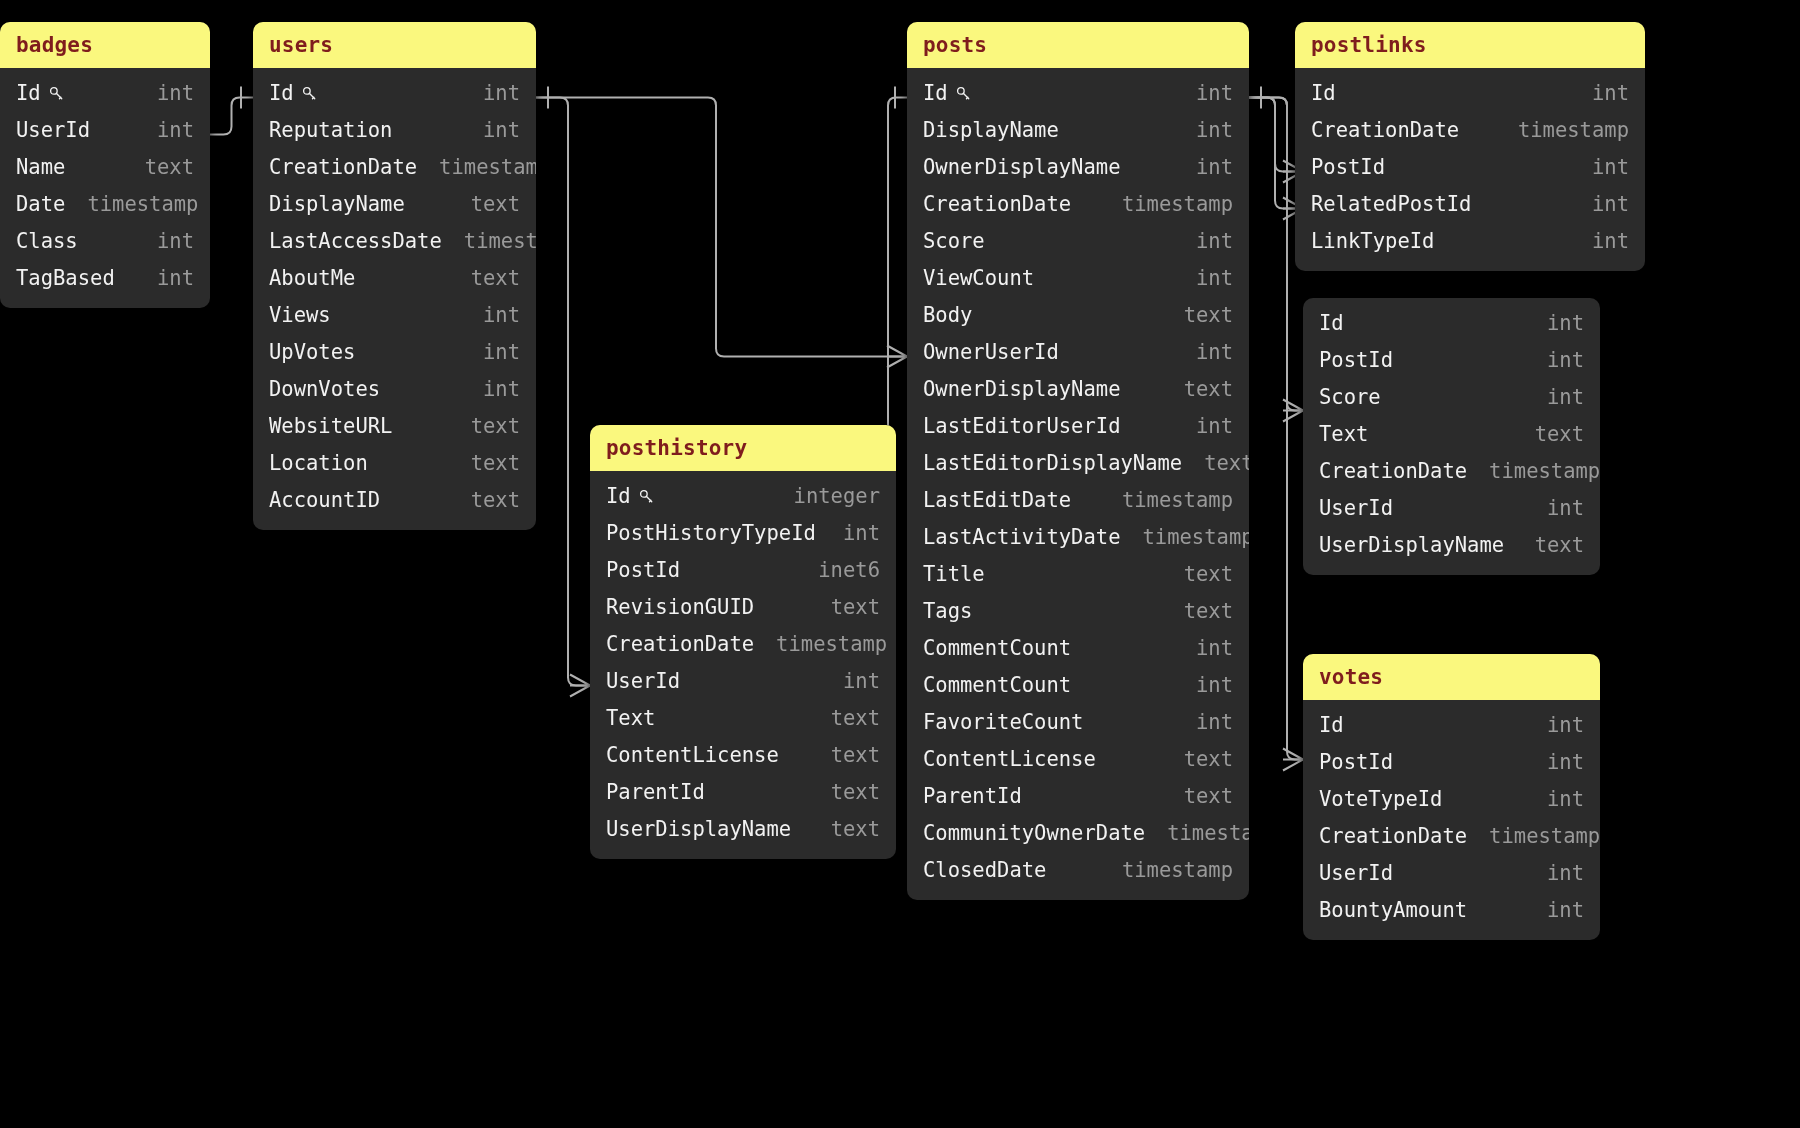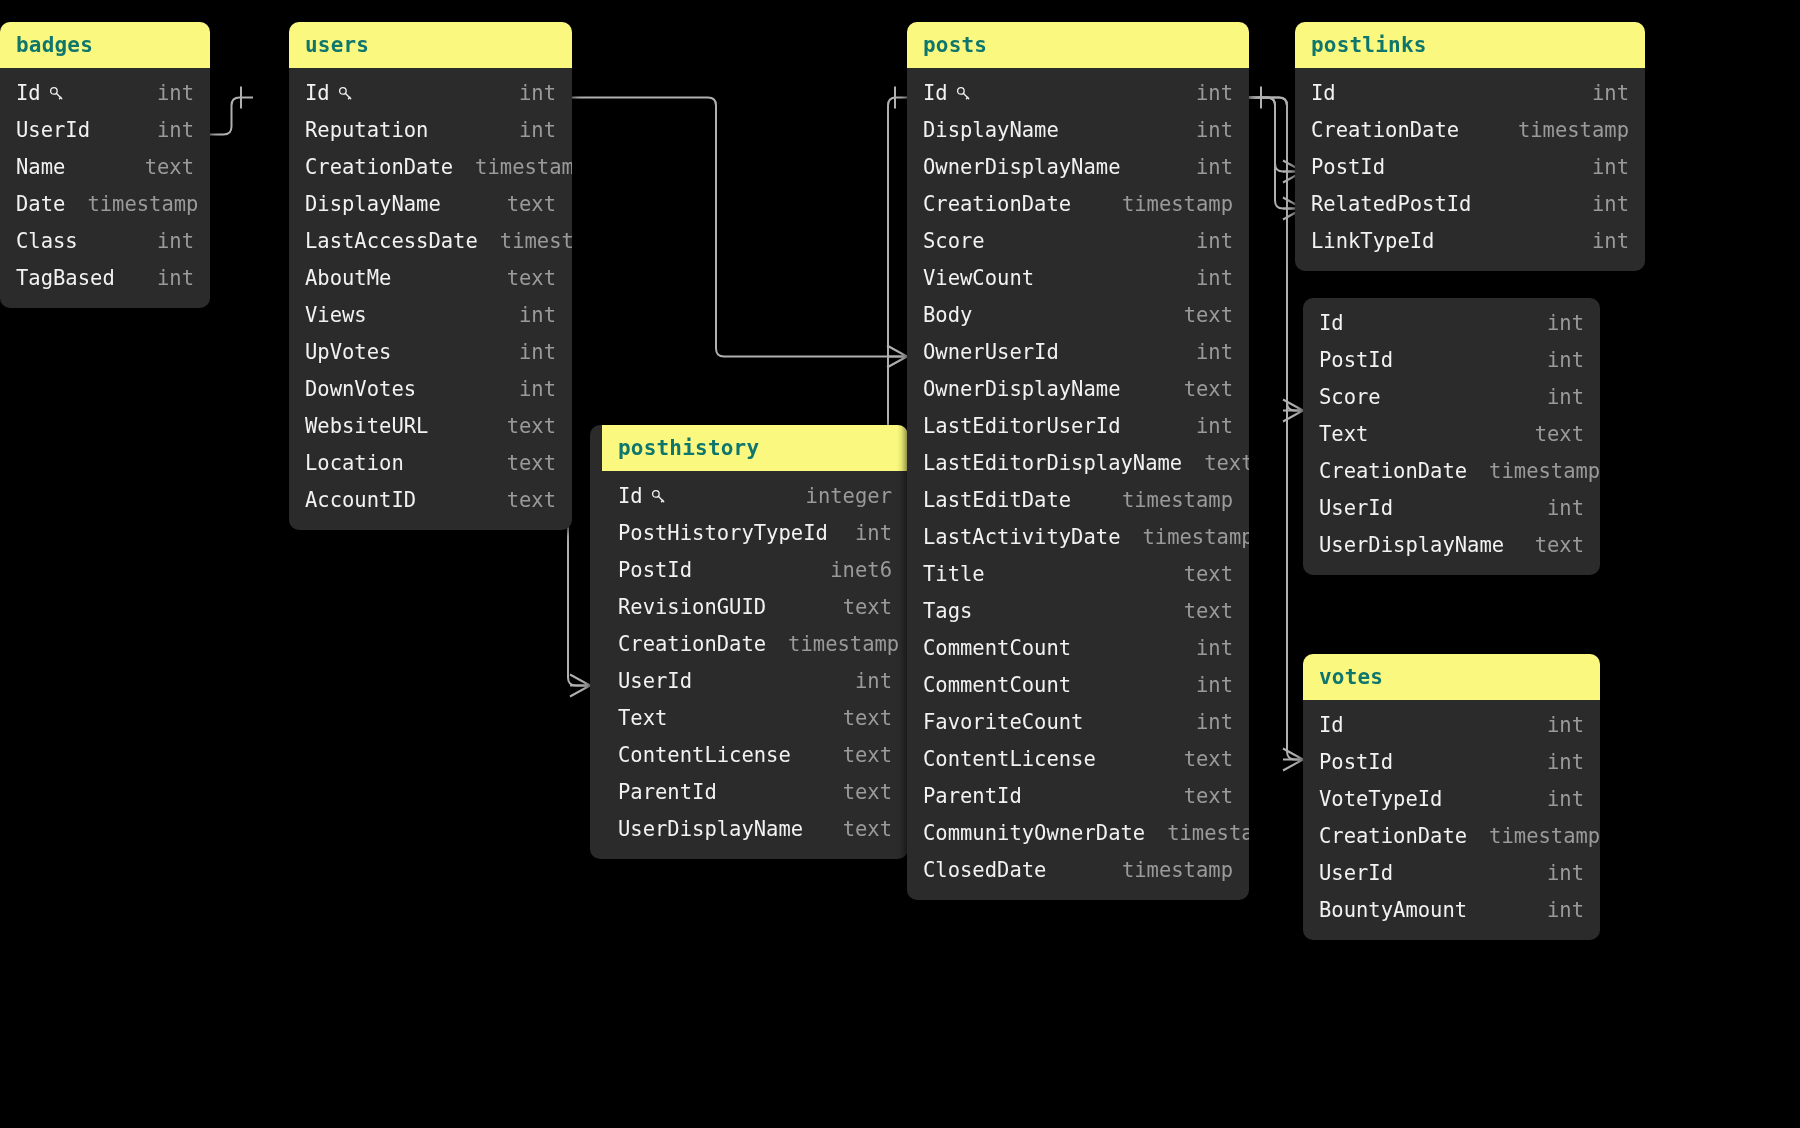--- a/index.html
+++ b/index.html
@@ -2,21 +2,21 @@
 <html><head>
 <meta charset="utf-8">
 <style>
   html,body{margin:0;padding:0;background:#000;}
   body{width:1800px;height:1128px;position:relative;overflow:hidden;
        font-family:"DejaVu Sans Mono","Liberation Mono",monospace;}
   #canvas{position:absolute;inset:0;width:1800px;height:1128px;}
   svg.links{position:absolute;left:0;top:0;width:1800px;height:1128px;pointer-events:none;z-index:1;}
   .table-card{position:absolute;z-index:2;border-radius:10px;background:#2b2b2b;
               box-shadow:0 3px 10px rgba(0,0,0,.85);overflow:hidden;}
-  .table-header{background:#faf87e;color:#0f766e;font-weight:bold;font-size:21px;
+  .table-header{background:#faf87e;color:#7f1d1d;font-weight:bold;font-size:21px;
                 padding:13px 16px 12px 16px;letter-spacing:.2px;line-height:1;}
   .table-body{padding:6px 0 12px 0;}
   .field-row{display:flex;align-items:center;justify-content:space-between;
              padding:0 16px;height:37px;white-space:nowrap;}
   .field-name{color:#f2f2f2;font-size:20.5px;display:flex;align-items:center;gap:7px;}
   .field-type{color:#9a9a9a;font-size:20.5px;margin-left:22px;}
   .key-icon{display:inline-block;width:17px;height:17px;position:relative;top:1px;}
   .key-icon svg{display:block;}
 </style>
 </head>
@@ -86,21 +86,21 @@
             <span class="field-type">int</span>
           </div>
           <div class="field-row">
             <span class="field-name">
               <span>TagBased</span>
             </span>
             <span class="field-type">int</span>
           </div>
         </div>
       </div>
-      <div class="table-card" style="left: 253px; top: 22px; width: 283px; margin-left: 36px;">
+      <div class="table-card" style="left: 253px; top: 22px; width: 283px;">
         <div class="table-header">users</div>
         <div class="table-body">
           <div class="field-row">
             <span class="field-name">
               <span>Id</span>
               <span class="key-icon">
                 <svg viewBox="0 0 24 24" width="17" height="17" fill="none" stroke="#f2f2f2" stroke-width="1.9" stroke-linecap="round">
                   <circle cx="8.3" cy="8.3" r="4.6"></circle>
                   <path d="M11.7 11.7 L19.4 19.4"></path>
                   <path d="M16.2 19.3 L18.1 17.4"></path>
@@ -170,21 +170,21 @@
             <span class="field-type">text</span>
           </div>
           <div class="field-row">
             <span class="field-name">
               <span>AccountID</span>
             </span>
             <span class="field-type">text</span>
           </div>
         </div>
       </div>
-      <div class="table-card" style="left: 590px; top: 425px; width: 306px; padding-left: 12px;">
+      <div class="table-card" style="left: 590px; top: 425px; width: 306px;">
         <div class="table-header">posthistory</div>
         <div class="table-body">
           <div class="field-row">
             <span class="field-name">
               <span>Id</span>
               <span class="key-icon">
                 <svg viewBox="0 0 24 24" width="17" height="17" fill="none" stroke="#f2f2f2" stroke-width="1.9" stroke-linecap="round">
                   <circle cx="8.3" cy="8.3" r="4.6"></circle>
                   <path d="M11.7 11.7 L19.4 19.4"></path>
                   <path d="M16.2 19.3 L18.1 17.4"></path>

